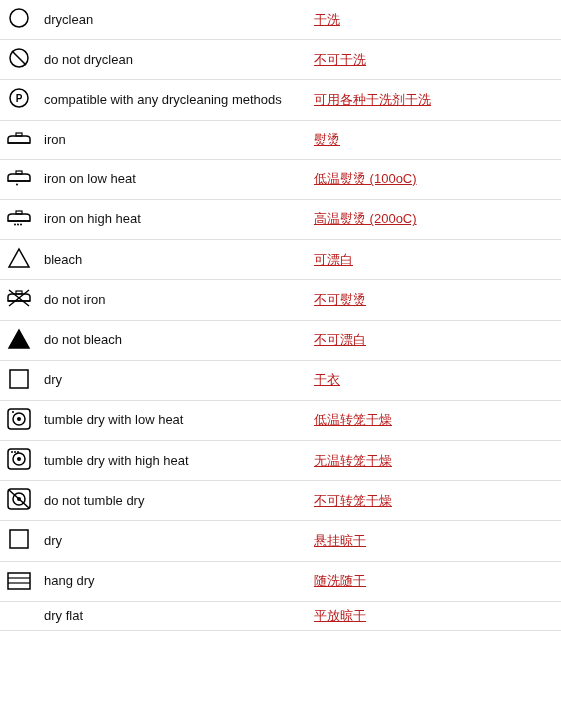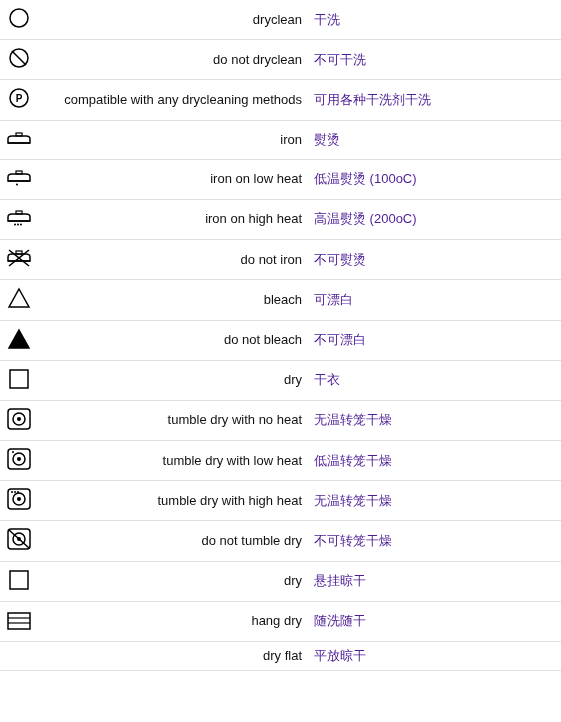--- a/index.html
+++ b/index.html
@@ -23,25 +23,25 @@
       line-height: 1.4;
     }
     .icon-cell {
       width: 36px;
       text-align: center;
       padding: 4px 4px;
     }
     .label-cell {
       width: 270px;
       padding-left: 4px;
-      text-align: right;
     }
     .chinese-cell {
       padding-left: 10px;
-      color: #4c1d95;
+      color: #b91c1c;
+      text-decoration: underline;
     }
     
     .icon {
       display: inline-flex;
       align-items: center;
       justify-content: center;
       width: 26px;
       height: 26px;
     }
     svg {
@@ -114,68 +114,57 @@
         <circle cx="9" cy="17.5" r="1" fill="#000"></circle>
         <circle cx="12" cy="17.5" r="1" fill="#000"></circle>
         <circle cx="15" cy="17.5" r="1" fill="#000"></circle>
       </svg>
           </span></td>
         <td class="label-cell">iron on high heat</td>
         <td class="chinese-cell">高温熨烫 (200oC)</td>
       </tr>
       <tr>
         <td class="icon-cell"><span class="icon">
+            <svg width="22" height="22" viewBox="0 0 22 22">
+        <polygon points="11,2 21,20 1,20" fill="none" stroke="#000" stroke-width="1.5"></polygon>
+      </svg>
+          </span></td>
+        <td class="label-cell">bleach</td>
+        <td class="chinese-cell">可漂白</td>
+      </tr>
+      <tr>
+        <td class="icon-cell"><span class="icon">
             <svg width="26" height="22" viewBox="0 0 26 22">
         <path d="M2,14 L2,10 Q2,7 6,7 L20,7 Q24,7 24,10 L24,14 Z" fill="none" stroke="#000" stroke-width="1.5"></path>
         <rect x="10" y="4" width="6" height="3" fill="none" stroke="#000" stroke-width="1.2"></rect>
         <line x1="2" y1="14" x2="24" y2="14" stroke="#000" stroke-width="1.5"></line>
         <line x1="3" y1="3" x2="23" y2="19" stroke="#000" stroke-width="1.5"></line>
         <line x1="23" y1="3" x2="3" y2="19" stroke="#000" stroke-width="1.5"></line>
       </svg>
           </span></td>
         <td class="label-cell">do not iron</td>
         <td class="chinese-cell">不可熨烫</td>
       </tr>
       <tr>
         <td class="icon-cell"><span class="icon">
             <svg width="22" height="22" viewBox="0 0 22 22">
-        <polygon points="11,2 21,20 1,20" fill="none" stroke="#000" stroke-width="1.5"></polygon>
-      </svg>
-          </span></td>
-        <td class="label-cell">bleach</td>
-        <td class="chinese-cell">可漂白</td>
-      </tr>
-      <tr>
-        <td class="icon-cell"><span class="icon">
-            <svg width="22" height="22" viewBox="0 0 22 22">
         <polygon points="11,2 21,20 1,20" fill="#000" stroke="#000" stroke-width="1.5"></polygon>
       </svg>
           </span></td>
         <td class="label-cell">do not bleach</td>
         <td class="chinese-cell">不可漂白</td>
       </tr>
       <tr>
         <td class="icon-cell"><span class="icon">
             <svg width="22" height="22" viewBox="0 0 22 22">
         <rect x="2" y="2" width="18" height="18" fill="none" stroke="#000" stroke-width="1.5"></rect>
       </svg>
           </span></td>
         <td class="label-cell">dry</td>
         <td class="chinese-cell">干衣</td>
-      </tr>
-      <tr>
-        <td class="icon-cell"><span class="icon">
-            <svg width="24" height="22" viewBox="0 0 24 22">
-        <rect x="1" y="1" width="22" height="20" rx="3" fill="none" stroke="#000" stroke-width="1.5"></rect>
-        <circle cx="12" cy="11" r="6" fill="none" stroke="#000" stroke-width="1.5"></circle>
-        <circle cx="12" cy="11" r="2" fill="#000"></circle>
-      </svg>
-          </span></td>
-        <td class="label-cell">tumble dry with no heat</td>
-        <td class="chinese-cell">无温转笼干燥</td>
       </tr>
       <tr>
         <td class="icon-cell"><span class="icon">
             <svg width="24" height="22" viewBox="0 0 24 22">
         <rect x="1" y="1" width="22" height="20" rx="3" fill="none" stroke="#000" stroke-width="1.5"></rect>
         <circle cx="12" cy="11" r="6" fill="none" stroke="#000" stroke-width="1.5"></circle>
         <circle cx="12" cy="11" r="2" fill="#000"></circle>
         <circle cx="6" cy="4" r="1" fill="#000"></circle>
       </svg>
           </span></td>

